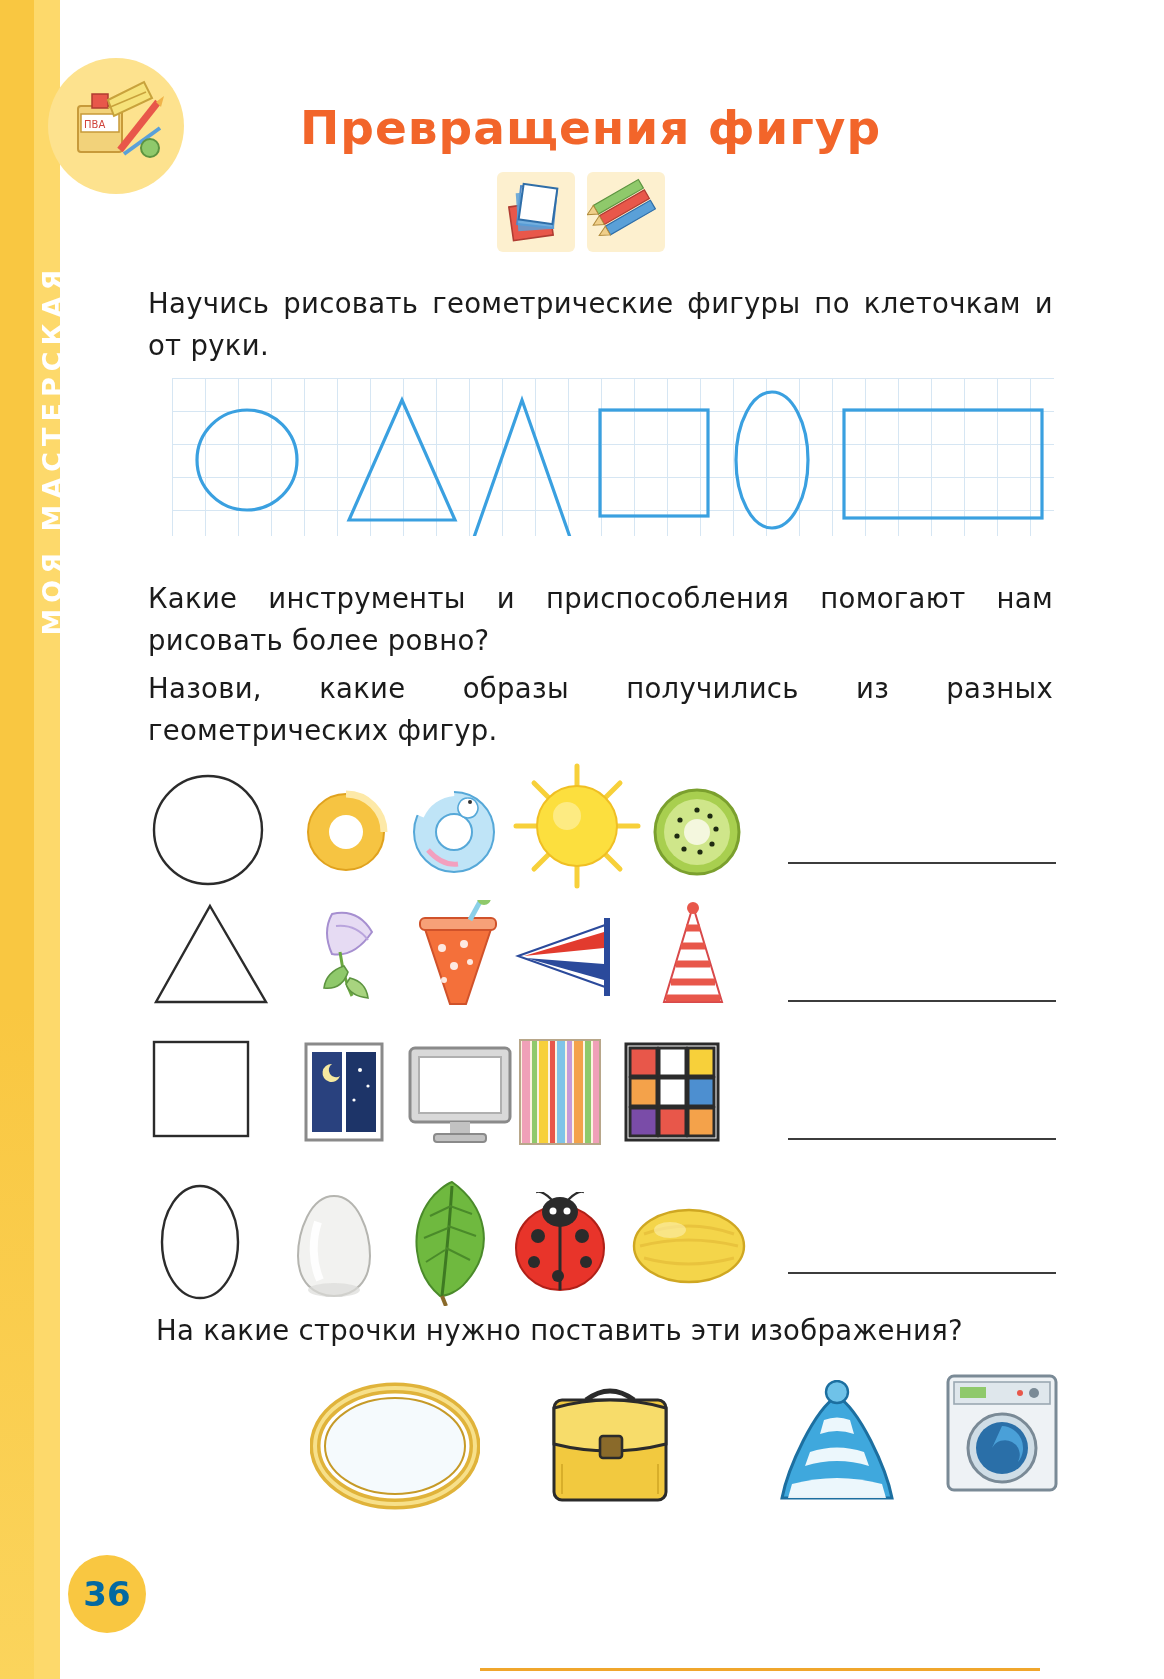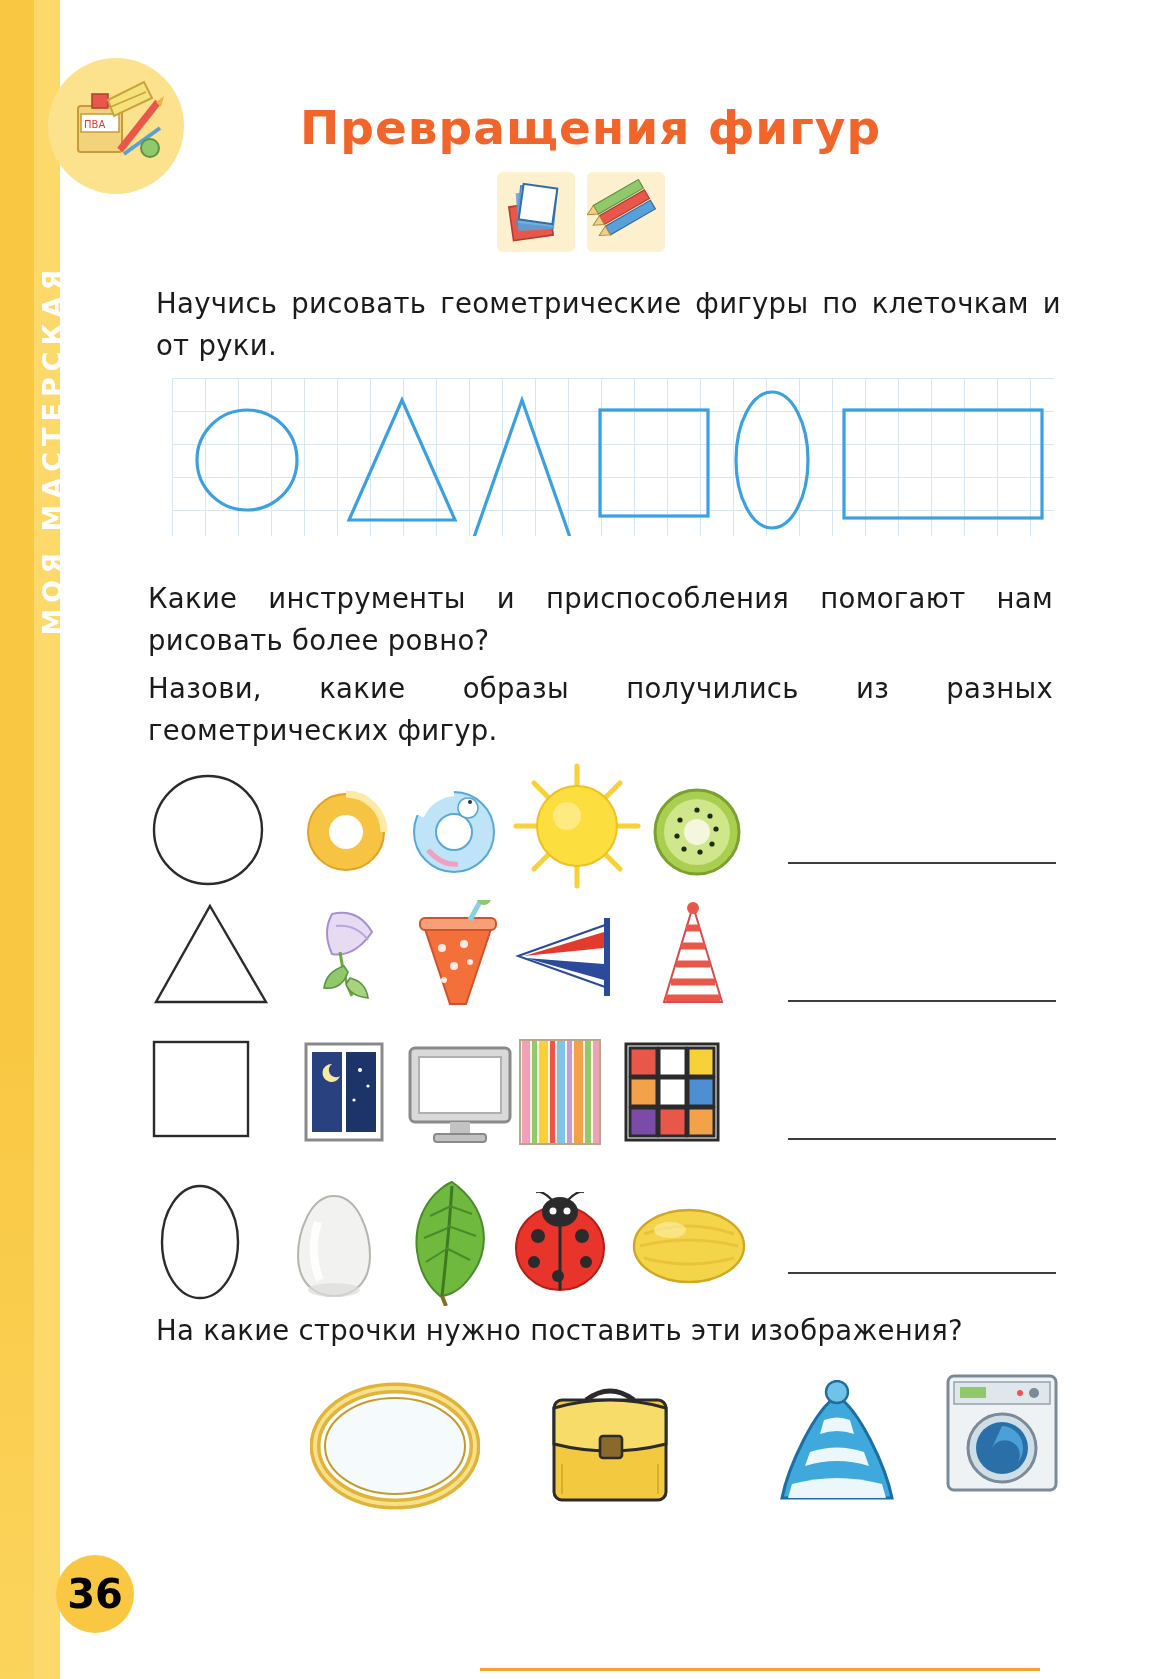--- a/index.html
+++ b/index.html
@@ -38,24 +38,24 @@
     transform-origin:center center;
     font-family:"DejaVu Sans", sans-serif;
     font-weight:bold;
     font-size:27px;
     letter-spacing:6px;
     color:#ffffff;
     text-align:center;
     white-space:nowrap;
   }
   .page-number{
-    position:absolute;left:56px;bottom:46px;
+    position:absolute;left:68px;bottom:46px;
     width:78px;height:78px;border-radius:50%;
     background:#f9c741;
-    color:#000000;font-size:40px;font-weight:bold;
+    color:#0369a1;font-size:34px;font-weight:bold;
     display:flex;align-items:center;justify-content:center;
   }
   
   .logo-circle{
     position:absolute;left:48px;top:58px;width:136px;height:136px;border-radius:50%;
     background:#fde28e;
     overflow:hidden;
     text-align:right;
   }
   .title{
@@ -74,21 +74,21 @@
   }
   .para{
     position:absolute;
     font-family:"DejaVu Sans", sans-serif;
     font-size:27.5px;
     color:#1b1b1b;
     line-height:1.52;
     text-align:justify;
     letter-spacing:0.3px;
   }
-  .p1{left:148px;top:283px;width:905px;margin-left:8px;}
+  .p1{left:148px;top:283px;width:905px;}
   .p2{left:148px;top:578px;width:905px;}
   .p3{left:148px;top:668px;width:905px;}
   .p4{left:148px;top:1310px;width:905px;margin-left:8px;}
   .grid-strip{
     position:absolute;left:172px;top:378px;width:882px;height:158px;
   }
   .grid-bg{
     position:absolute;inset:0;
     background-image:
       linear-gradient(to right, #cfe2f2 1px, transparent 1px),

